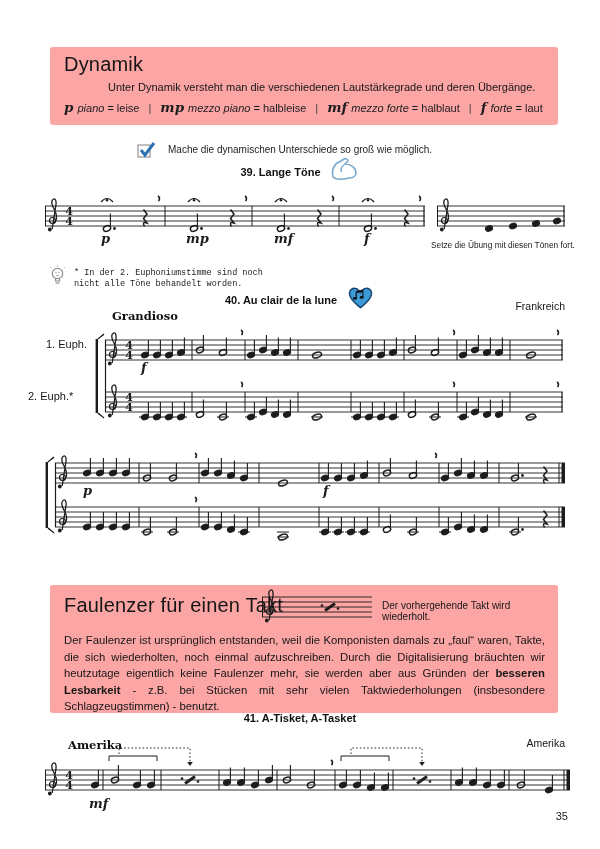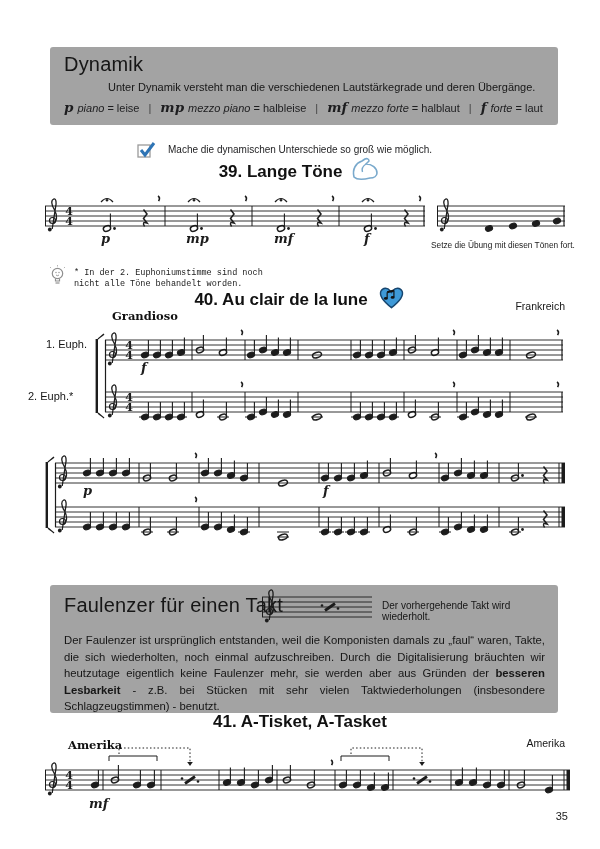--- a/index.html
+++ b/index.html
@@ -1,27 +1,27 @@
 <!DOCTYPE html>
 <html><head>
 <meta charset="utf-8">
 <style>
   html,body{margin:0;padding:0;background:#e8e8e8;}
   .page{position:relative;width:600px;height:849px;background:#fff;margin:0 auto;
         font-family:"Liberation Sans",sans-serif;color:#1d1d1f;overflow:hidden;}
   .abs{position:absolute;}
-  .bluebox{background:#a3a3a3;border-radius:3px;}
+  .bluebox{background:#fca5a5;border-radius:3px;}
   .boxtitle{font-size:20px;font-weight:normal;color:#161616;letter-spacing:.2px;}
   .boxdesc{font-size:11px;color:#161616;margin-left:44px;}
   .legend{display:flex;align-items:baseline;font-size:11px;}
   .legend .sym{font-family:"DejaVu Serif",serif;font-weight:bold;font-style:italic;font-size:13.5px;margin-right:4px;}
   .legend .term{font-style:italic;margin-right:3px;}
   .legend .sep{margin:0 9px;color:#444;}
   .tiptext{font-size:10px;}
-  .extitle{font-size:17px;font-weight:bold;color:#111;}
+  .extitle{font-size:11px;font-weight:bold;color:#111;}
   .titlerow{display:flex;justify-content:center;align-items:center;gap:9px;width:100%;}
   .origin{font-size:10.5px;color:#161616;}
   .tempo{font-family:"DejaVu Serif",serif;font-weight:bold;font-size:11.5px;color:#111;}
   .caption{font-size:8.3px;color:#222;}
   .footnote{font-size:8.5px;line-height:10.5px;color:#222;}
   .stafflabel{font-size:11px;color:#161616;}
   .fheading{font-size:20px;color:#161616;letter-spacing:.2px;}
   .fnote{font-size:10px;color:#161616;}
   .para{font-size:11.3px;line-height:16.6px;text-align:justify;color:#161616;}
   .pagenum{font-size:11px;color:#222;}

